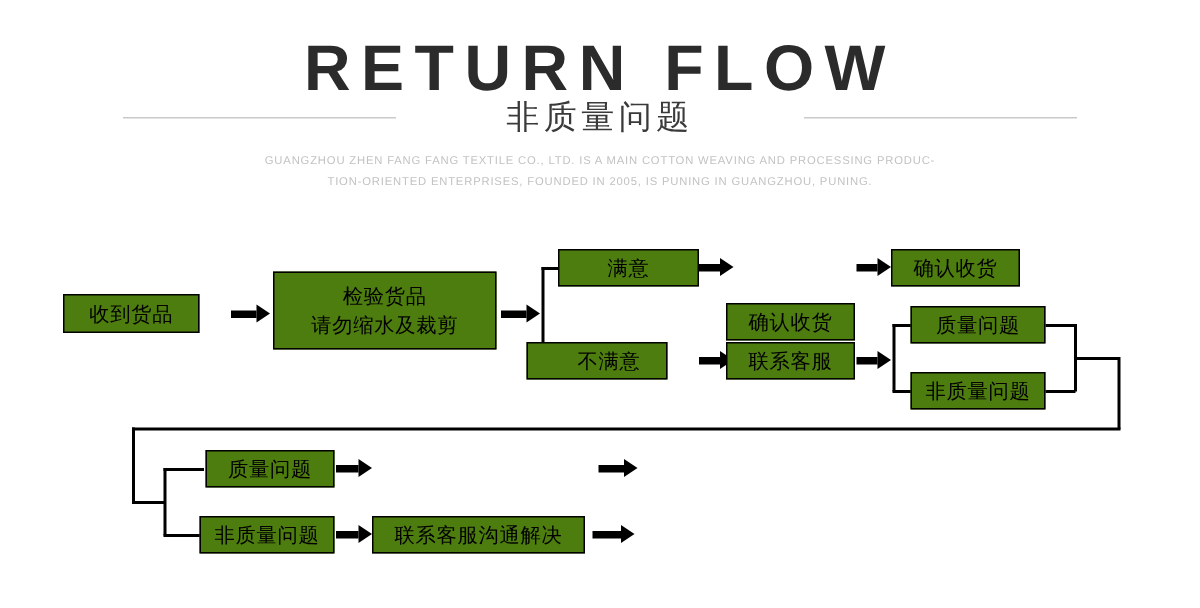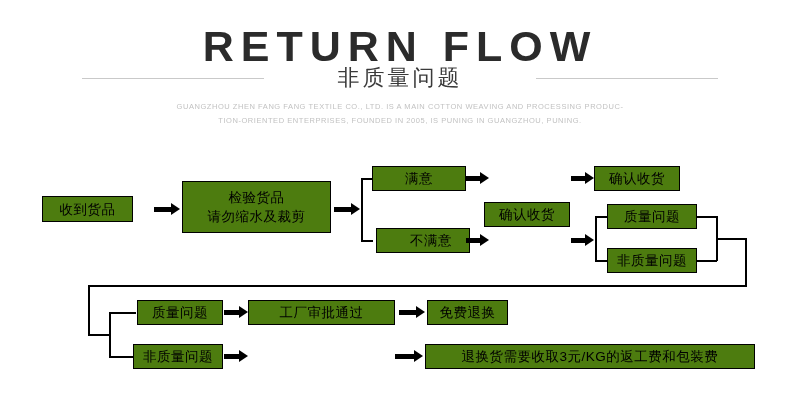--- a/index.html
+++ b/index.html
@@ -160,27 +160,28 @@
 
   <div class="node" style="left:484px; top:166px; width:86px; height:25px;margin-top:36px;">确认收货</div>
 
   <div class="arrow" style="left:571px; top:172px; width:23px;">
     <span class="shaft" style="width:14px;"></span>
     <span class="head" style="left:14px;"></span>
   </div>
 
   <div class="node" style="left:594px; top:166px; width:86px; height:25px;">确认收货</div>
 
-  <div class="node" style="left:376px; top:228px; width:94px; height:25px;padding-left:16px;">不满意</div>
+  <div class="node" style="left:351px; top:228px; width:94px; height:25px;padding-left:16px;">不满意</div>
 
   <div class="arrow" style="left:466px; top:234px; width:23px;">
     <span class="shaft" style="width:14px;"></span>
     <span class="head" style="left:14px;"></span>
   </div>
 
+  <div class="node" style="left:484px; top:228px; width:86px; height:25px;">联系客服</div>
 
   <div class="arrow" style="left:571px; top:234px; width:23px;">
     <span class="shaft" style="width:14px;"></span>
     <span class="head" style="left:14px;"></span>
   </div>
 
   <div class="vline" style="left:595px; top:216px; height:45px;"></div>
   <div class="hline" style="left:595px; top:216px; width:13px;"></div>
   <div class="hline" style="left:595px; top:260px; width:13px;"></div>
 
@@ -202,37 +203,35 @@
   <div class="hline" style="left:109px; top:312px; width:27px;"></div>
   <div class="hline" style="left:109px; top:356px; width:25px;"></div>
 
   <div class="node" style="left:137px; top:300px; width:86px; height:25px;">质量问题</div>
 
   <div class="arrow" style="left:224px; top:306px; width:24px;">
     <span class="shaft" style="width:15px;"></span>
     <span class="head" style="left:15px;"></span>
   </div>
 
-  <div class="node" style="left:248px; top:300px; width:147px; height:25px;">工厂审批通过</div>
 
   <div class="arrow" style="left:399px; top:306px; width:26px;">
     <span class="shaft" style="width:17px;"></span>
     <span class="head" style="left:17px;"></span>
   </div>
 
-  <div class="node" style="left:427px; top:300px; width:81px; height:25px;">免费退换</div>
 
   <div class="node" style="left:133px; top:344px; width:90px; height:25px;">非质量问题</div>
 
   <div class="arrow" style="left:224px; top:350px; width:24px;">
     <span class="shaft" style="width:15px;"></span>
     <span class="head" style="left:15px;"></span>
   </div>
 
+  <div class="node" style="left:248px; top:344px; width:142px; height:25px;">联系客服沟通解决</div>
 
   <div class="arrow" style="left:395px; top:350px; width:28px;">
     <span class="shaft" style="width:19px;"></span>
     <span class="head" style="left:19px;"></span>
   </div>
 
-  <div class="node" style="left:425px; top:344px; width:330px; height:25px;">退换货需要收取3元/KG的返工费和包装费</div>
 
 </div>
 
 </body></html>

